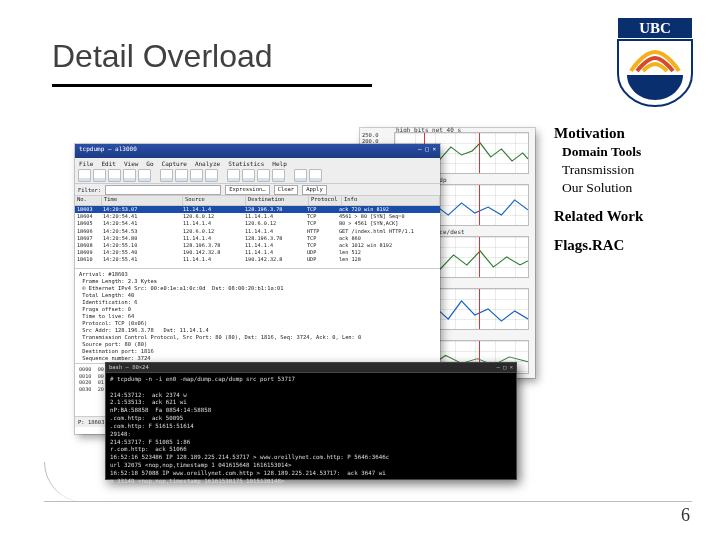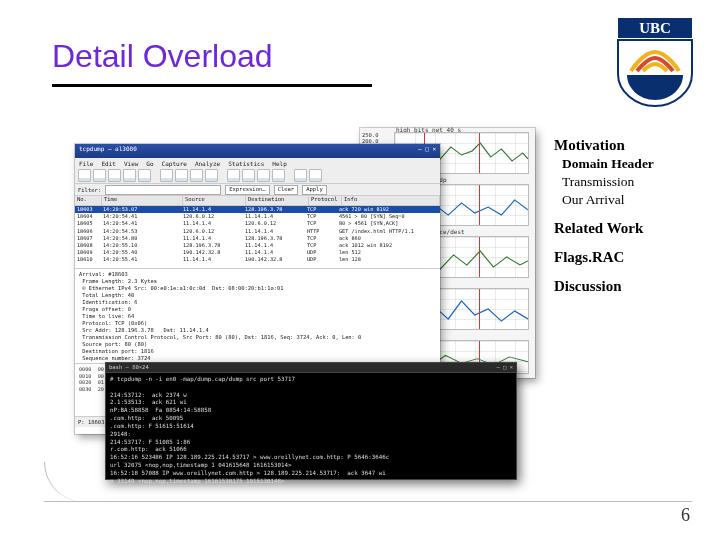--- a/index.html
+++ b/index.html
@@ -11,28 +11,28 @@
     color:#000;
   }
   .logo {
     position:absolute; top:16px; right:26px;
     width:78px; height:92px;text-align:right;
   }
   .logo svg { width:78px; height:92px; display:block; }
   .title {
     position:absolute; top:38px; left:52px;
     font-family: Arial, Helvetica, sans-serif;
-    font-size:32px; font-weight:400; color:#6d28d9;
+    font-size:32px; font-weight:400; color:#404040;
   }
   .title-underline {
     position:absolute; top:84px; left:52px;
     width:320px; height:3px; background:#000;
   }
   .sidebar {
-    position:absolute; top:136px; right:22px;
+    position:absolute; top:124px; right:22px;
     width:144px;
     font-size:15px;
     line-height:1.25;
   }
   .side-section { font-weight:700; margin-top:10px; }
   .side-section.first { margin-top:0; }
   .side-items { font-weight:400; font-size:13.5px; padding-left:8px; line-height:1.35; }
   .side-items .bold { font-weight:700; }
   .pagenum {
     position:absolute; bottom:14px; right:30px;
@@ -135,27 +135,26 @@
     </g>
   </svg>
 </div>
 
 <div class="title">Detail Overload</div>
 <div class="title-underline"></div>
 
 <div class="sidebar">
   <div class="side-section first">Motivation</div>
   <div class="side-items">
-    <div class="bold">Domain Header</div>
+    <div class="bold">Domain Tools</div>
     <div>Transmission</div>
-    <div>Our Arrival</div>
+    <div>Our Solution</div>
   </div>
   <div class="side-section">Related Work</div>
   <div class="side-section">Flags.RAC</div>
-  <div class="side-section">Discussion</div>
 </div>
 
 <div class="illus">
 
   <div class="layer charts-strip">
 
     <div class="chart-title" style="top:-2px">high bits net 40 s</div>
 
     <div class="chart-ticks" style="top:4px">
       <div>250.0</div>

